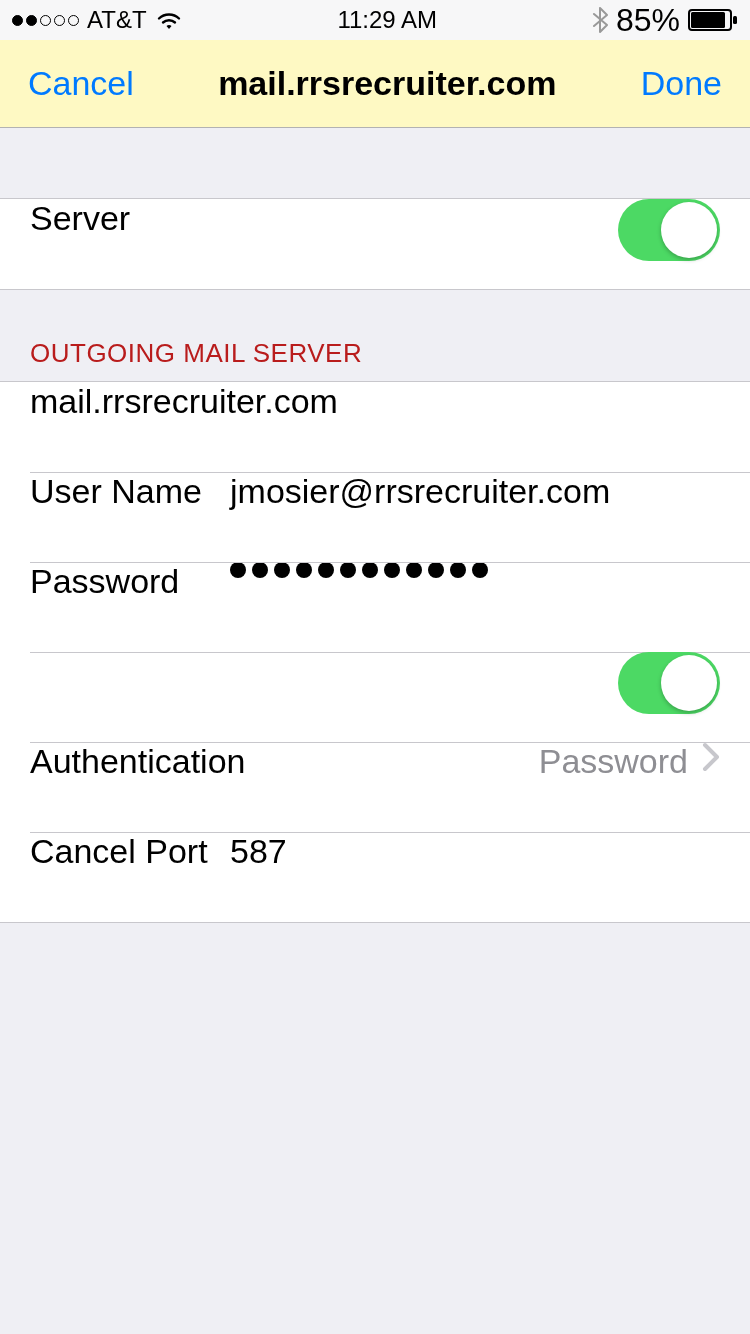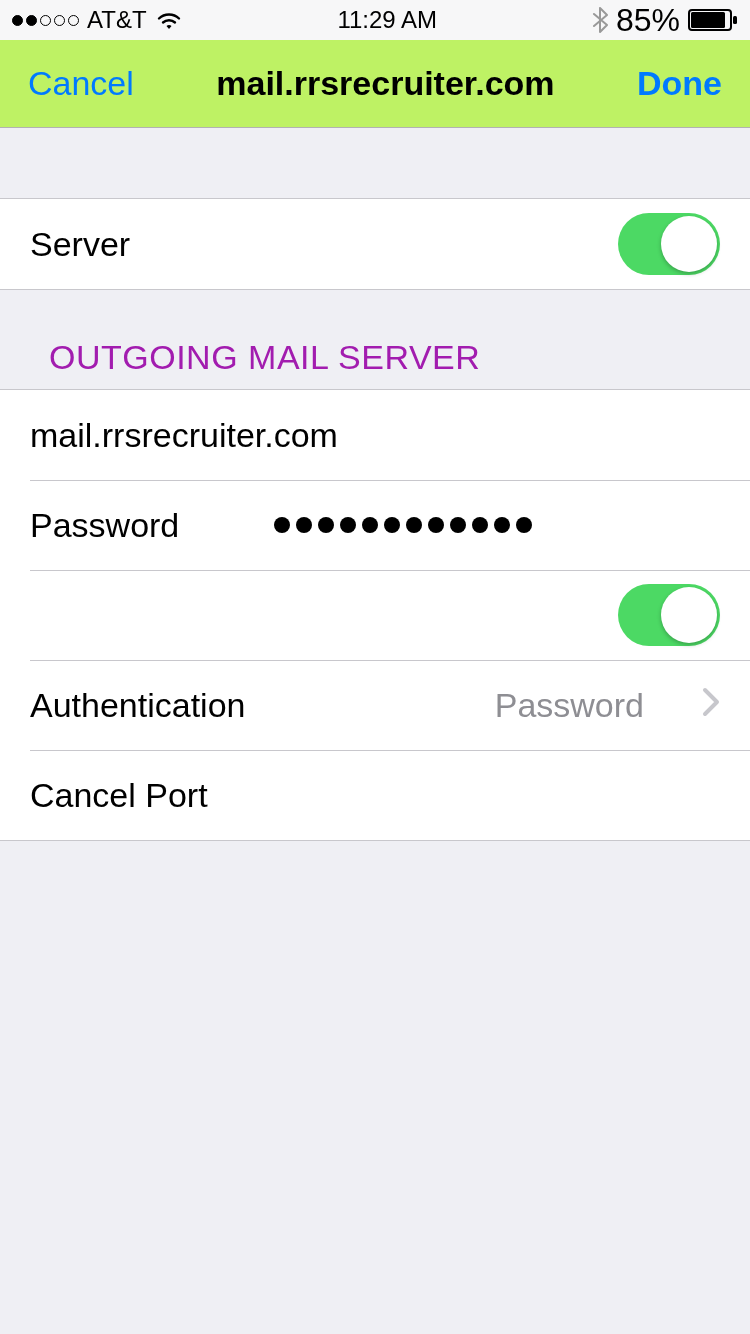--- a/index.html
+++ b/index.html
@@ -31,58 +31,55 @@
     .signal-dots span.filled { background: #000; }
     .wifi-icon, .bt-icon, .battery-icon { display: inline-flex; }
     .battery-pct { font-size: 32px; }
     
     .nav-bar {
       height: 88px;
       display: flex;
       align-items: center;
       justify-content: space-between;
       padding: 0 28px;
-      background: #bef264;
+      background: #fef9c3;
       border-bottom: 1px solid #b2b2b2;
     }
     .nav-btn {
       color: #007aff;
       font-size: 34px;
       background: none;
       border: none;
       cursor: pointer;
     }
-    .nav-btn.done { font-weight: 700; }
+    .nav-btn.done { font-weight: 400; }
     .nav-title {
       font-size: 34px;
       font-weight: 600;
       flex: 1;
       text-align: center;
     }
     
     .section-spacer { height: 70px; }
     .section-header {
-      font-size: 34px;
-      color: #a21caf;
+      font-size: 26px;
+      color: #b91c1c;
       padding: 48px 30px 12px 30px;
       letter-spacing: 0.5px;
-      margin-left: 19px;
     }
     .cell-group {
       background: #fff;
       border-top: 1px solid #c8c7cc;
       border-bottom: 1px solid #c8c7cc;
     }
     .cell {
       min-height: 90px;
       display: flex;
-      align-items: center;
       padding: 0 30px 0 30px;
       position: relative;
-      gap: 44px;
     }
     .cell + .cell::before {
       content: "";
       position: absolute;
       top: 0;
       left: 30px;
       right: 0;
       height: 1px;
       background: #c8c7cc;
     }
@@ -184,20 +181,24 @@
   </div>
 </div>
 
 <div class="section-header">OUTGOING MAIL SERVER</div>
 <div class="cell-group">
 
   <div class="cell">
     <div class="cell-value">mail.rrsrecruiter.com</div>
   </div>
 
+  <div class="cell">
+    <div class="cell-label">User Name</div>
+    <div class="cell-value">jmosier@rrsrecruiter.com</div>
+  </div>
 
   <div class="cell">
     <div class="cell-label">Password</div>
     <div class="cell-value">
       <span class="pw-dots">
         <span></span>
           <span></span>
           <span></span>
           <span></span>
           <span></span>
@@ -223,15 +224,16 @@
     <div class="cell-value gray">Password</div>
     <span class="disclosure">
       <svg width="18" height="30" viewBox="0 0 18 30">
           <path d="M3 3 L15 15 L3 27" stroke="#c7c7cc" stroke-width="4" fill="none" stroke-linecap="round" stroke-linejoin="round"></path>
         </svg>
     </span>
   </div>
 
   <div class="cell">
     <div class="cell-label">Cancel Port</div>
+    <div class="cell-value">587</div>
   </div>
 
 </div>
 
 </body></html>

